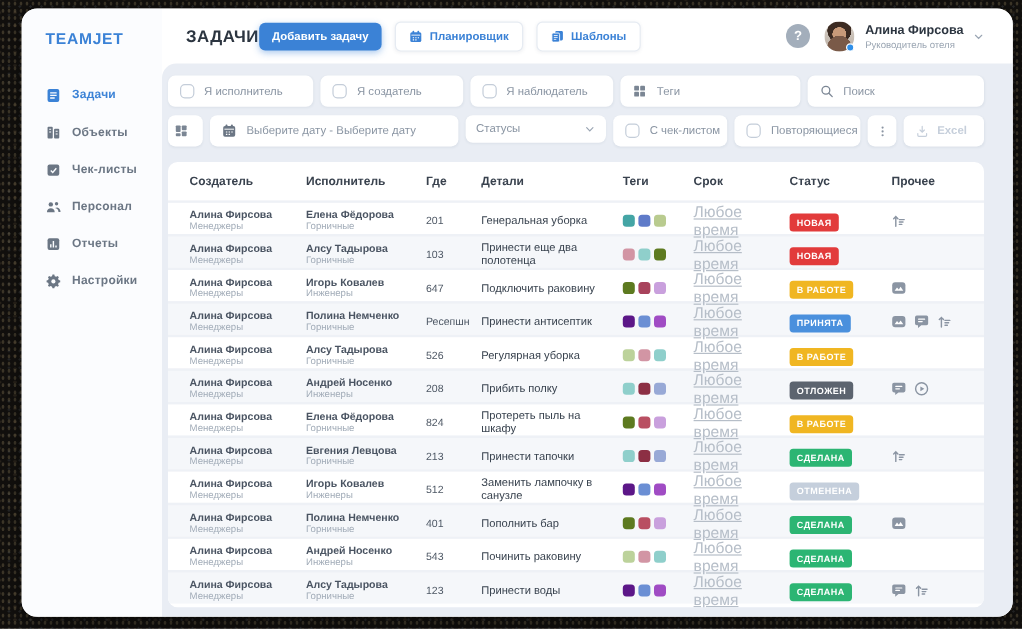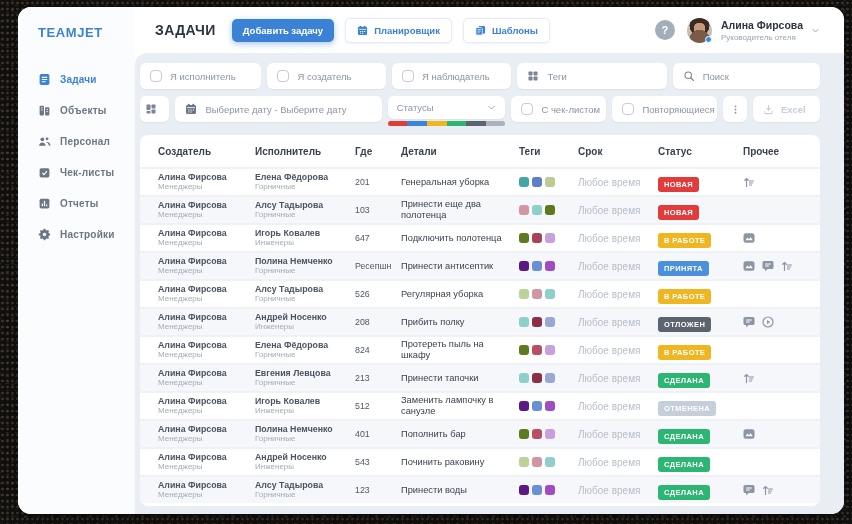--- a/index.html
+++ b/index.html
@@ -26,21 +26,21 @@
   .menu { margin-top:24px; display:flex; flex-direction:column; }
   .side-item { display:flex; align-items:center; gap:9px; padding:9px 8px 9px 20px; cursor:pointer; color:#6b7684; }
   .side-item svg { width:13px; height:13px; flex-shrink:0; }
   .side-item .lbl { font-size:10px; font-weight:600; letter-spacing:.2px; }
   .side-item.active { color:#3b82d6; }
   
   .main { flex:1; display:flex; flex-direction:column; min-width:0; }
   .topbar { height:46px; display:flex; align-items:center; padding:0 24px 0 20px; background:#fff; flex-shrink:0; }
   .page-title { font-size:14px; font-weight:800; letter-spacing:.4px; color:#2c3540; }
   .btn { display:inline-flex; align-items:center; gap:6px; border-radius:5px; font-size:9.5px; font-weight:700; padding:6px 11px; cursor:pointer; white-space:nowrap; }
-  .btn-primary { background:#3b82d6; color:#fff; margin-left:16px; box-shadow:0 2px 6px rgba(59,130,214,.45); }
+  .btn-primary { background:#3b82d6; color:#fff; box-shadow:0 2px 6px rgba(59,130,214,.45); }
   .btn-ghost { background:#fff; color:#3b82d6; border:1px solid #e6ebf2; margin-left:11px; box-shadow:0 1px 3px rgba(50,70,100,.07); }
   .btn-ghost svg { width:11px; height:11px; }
   .top-spacer { flex:1; }
   .help-btn { width:20px; height:20px; border-radius:50%; background:#a3aebb; color:#fff; font-size:11px; font-weight:800; display:flex; align-items:center; justify-content:center; cursor:pointer; }
   .avatar-wrap { position:relative; margin-left:12px; cursor:pointer; }
   .avatar { width:25px; height:25px; border-radius:50%;
     background:
       radial-gradient(circle at 50% 88%, #7a5a48 0 40%, transparent 41%),
       radial-gradient(circle at 50% 42%, #c89a79 0 30%, transparent 31%),
       radial-gradient(circle at 50% 30%, #3c2b22 0 46%, transparent 47%),
@@ -53,41 +53,41 @@
   .chev { width:9px; height:9px; margin-left:8px; }
   
   .content { flex:1; background:#e9edf4; border-radius:12px 0 0 0; padding:10px 24px 8px 5px; display:flex; flex-direction:column; min-height:0; }
   .frow { display:flex; gap:6px; align-items:flex-start; flex-shrink:0; }
   .pill { background:#fff; border-radius:6px; height:26px; display:flex; align-items:center; padding:0 10px; font-size:9.5px; color:#8a95a3; box-shadow:0 1px 2px rgba(40,60,90,.06); cursor:pointer; white-space:nowrap; }
   .cb { width:12px; height:12px; border:1.5px solid #c4cdd9; border-radius:4px; margin-right:8px; flex-shrink:0; }
   .pill svg.picon { width:12px; height:12px; margin-right:8px; flex-shrink:0; }
   .frow2 { margin-top:7px; gap:6px; }
   .sq-btn { width:30px; justify-content:center; padding:0; }
   .sq-btn svg { margin:0; }
-  .statuses-wrap { display:flex; flex-direction:column; width:120px; }
+  .statuses-wrap { display:flex; flex-direction:column; width:120px;align-items:center; }
   .statuses-pill { width:100%; height:23px; justify-content:space-between; padding:0 9px; }
   .status-bar { display:flex; height:5px; border-radius:3px; overflow:hidden; margin-top:2px; }
   .status-bar span { flex:1; }
   .kebab { width:24px; justify-content:center; padding:0; }
   .excel { margin-left:auto; color:#c6cfdb; font-weight:700; }
   .excel svg { width:11px; height:11px; margin-right:7px; }
   
   .table-card { margin-top:9px; background:#fff; border-radius:8px; flex:1; min-height:0; overflow:hidden; display:flex; flex-direction:column; }
   .thead, .trow { display:grid; grid-template-columns:97px 100px 46px 118px 59px 80px 85px 1fr; align-items:center; padding:0 8px 0 18px; }
   .thead { height:32px; flex-shrink:0; }
   .thead div { font-size:10px; font-weight:700; color:#39424e; }
   .trow { height:28px; border-top:2px solid #eef1f6; cursor:pointer; }
   .trow:nth-child(even) { background:#f5f7fa; }
   .nm { font-size:8.8px; font-weight:600; color:#4a5462; line-height:1.2; }
   .rl { font-size:8px; color:#a2acb8; line-height:1.2; }
   .where { font-size:8.8px; color:#4e5865; }
   .details { font-size:9.3px; font-weight:500; color:#39434f; line-height:1.15; padding-right:6px; }
   .tags { display:flex; gap:3px; }
   .tag { width:10px; height:10px; border-radius:3px; }
-  .due { font-size:10px; color:#b6bec8; }
+  .due { font-size:13px; color:#b6bec8;text-decoration:underline; }
   .badge { display:inline-block; font-size:7.5px; font-weight:800; letter-spacing:.4px; color:#fff; padding:3px 6px; border-radius:3px; }
   .extras { display:flex; gap:7px; align-items:center; }
   .extras span { display:flex; }
   .extras svg { width:12px; height:12px; }
 </style>
 </head>
 <body>
 
 <div class="window">
 
@@ -104,33 +104,33 @@
       <div class="side-item">
         <svg viewBox="0 0 24 24">
             <rect x="3" y="3" width="8" height="18" rx="1.5" fill="currentColor"></rect>
             <rect x="13" y="6" width="8" height="15" rx="1.5" fill="currentColor"></rect>
             <path d="M5.5 7h3M5.5 11h3M15.5 10h3M15.5 14h3" stroke="#fbfcfe" stroke-width="1.6"></path>
           </svg>
         <span class="lbl">Объекты</span>
       </div>
       <div class="side-item">
         <svg viewBox="0 0 24 24">
+            <rect x="3" y="4" width="18" height="17" rx="3" fill="currentColor"></rect>
+            <path d="M8 13l3 3 5.5-6.5" stroke="#fbfcfe" stroke-width="2.2" fill="none"></path>
+          </svg>
+        <span class="lbl">Чек-листы</span>
+      </div>
+      <div class="side-item">
+        <svg viewBox="0 0 24 24">
             <circle cx="8" cy="8" r="3.4" fill="currentColor"></circle>
             <path d="M2 20c0-3.4 2.7-6 6-6s6 2.6 6 6z" fill="currentColor"></path>
             <circle cx="16.8" cy="7" r="2.6" fill="currentColor"></circle>
             <path d="M14.5 13.5c3 .4 5.3 2.9 5.3 6H23c0-3.2-2.2-6-5.3-6.6z" fill="currentColor"></path>
           </svg>
         <span class="lbl">Персонал</span>
-      </div>
-      <div class="side-item">
-        <svg viewBox="0 0 24 24">
-            <rect x="3" y="4" width="18" height="17" rx="3" fill="currentColor"></rect>
-            <path d="M8 13l3 3 5.5-6.5" stroke="#fbfcfe" stroke-width="2.2" fill="none"></path>
-          </svg>
-        <span class="lbl">Чек-листы</span>
       </div>
       <div class="side-item">
         <svg viewBox="0 0 24 24">
             <rect x="3" y="3" width="18" height="18" rx="3" fill="currentColor"></rect>
             <path d="M8 17v-5M12 17V7M16 17v-3" stroke="#fbfcfe" stroke-width="2.2" fill="none"></path>
           </svg>
         <span class="lbl">Отчеты</span>
       </div>
       <div class="side-item">
         <svg viewBox="0 0 24 24">
@@ -336,21 +336,21 @@
   <div class="trow">
     <div>
                 <div class="nm">Алина Фирсова</div>
                 <div class="rl">Менеджеры</div>
               </div>
     <div>
                 <div class="nm">Игорь Ковалев</div>
                 <div class="rl">Инженеры</div>
               </div>
     <div class="where">647</div>
-    <div class="details">Подключить полотенца</div>
+    <div class="details">Подключить раковину</div>
     <div class="tags">
                 <span class="tag" style="background: rgb(93, 122, 32);"></span>
                 <span class="tag" style="background: rgb(168, 67, 92);"></span>
                 <span class="tag" style="background: rgb(201, 160, 221);"></span>
               </div>
     <div class="due">Любое время</div>
     <div><span class="badge" style="background: rgb(240, 182, 34);">В РАБОТЕ</span></div>
     <div class="extras">
                 <span>
                   <svg viewBox="0 0 24 24">

